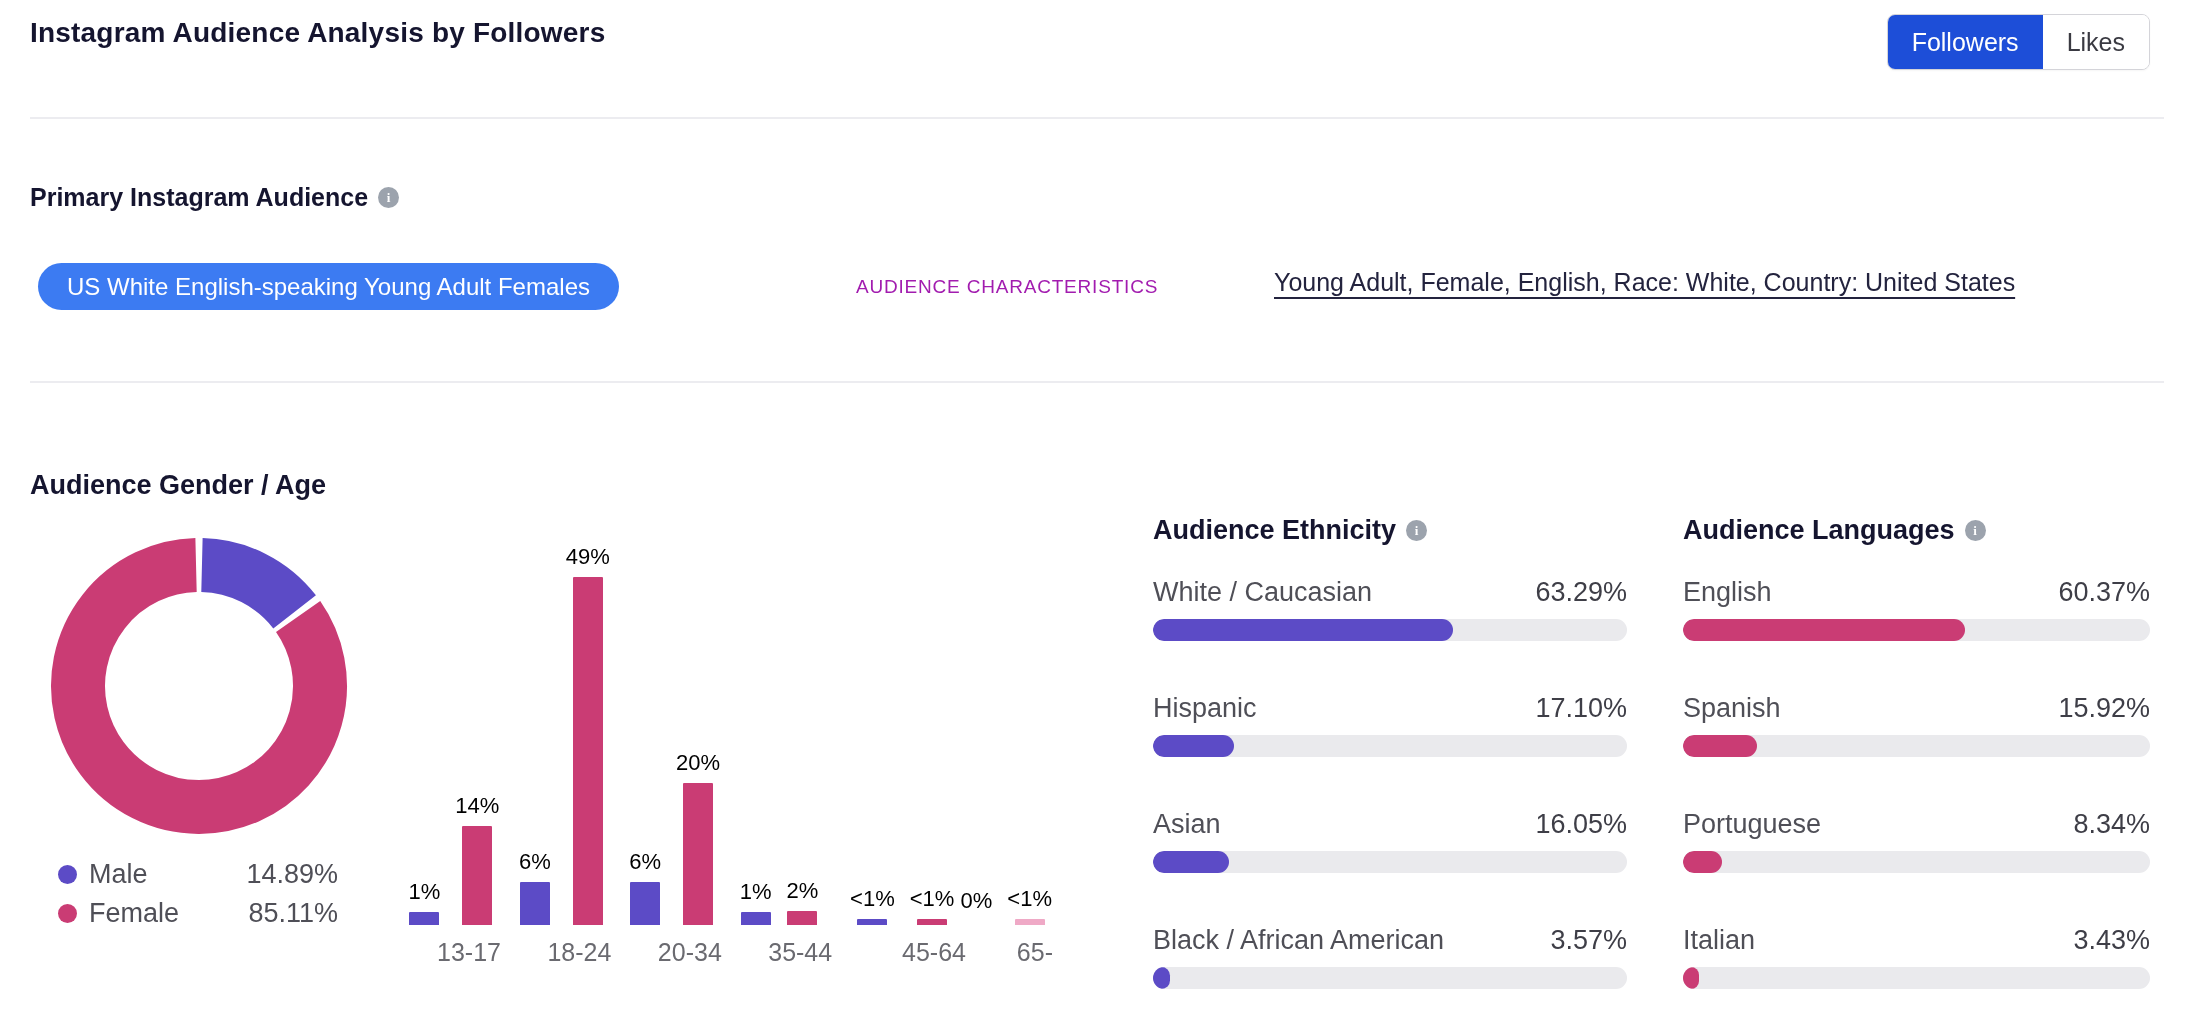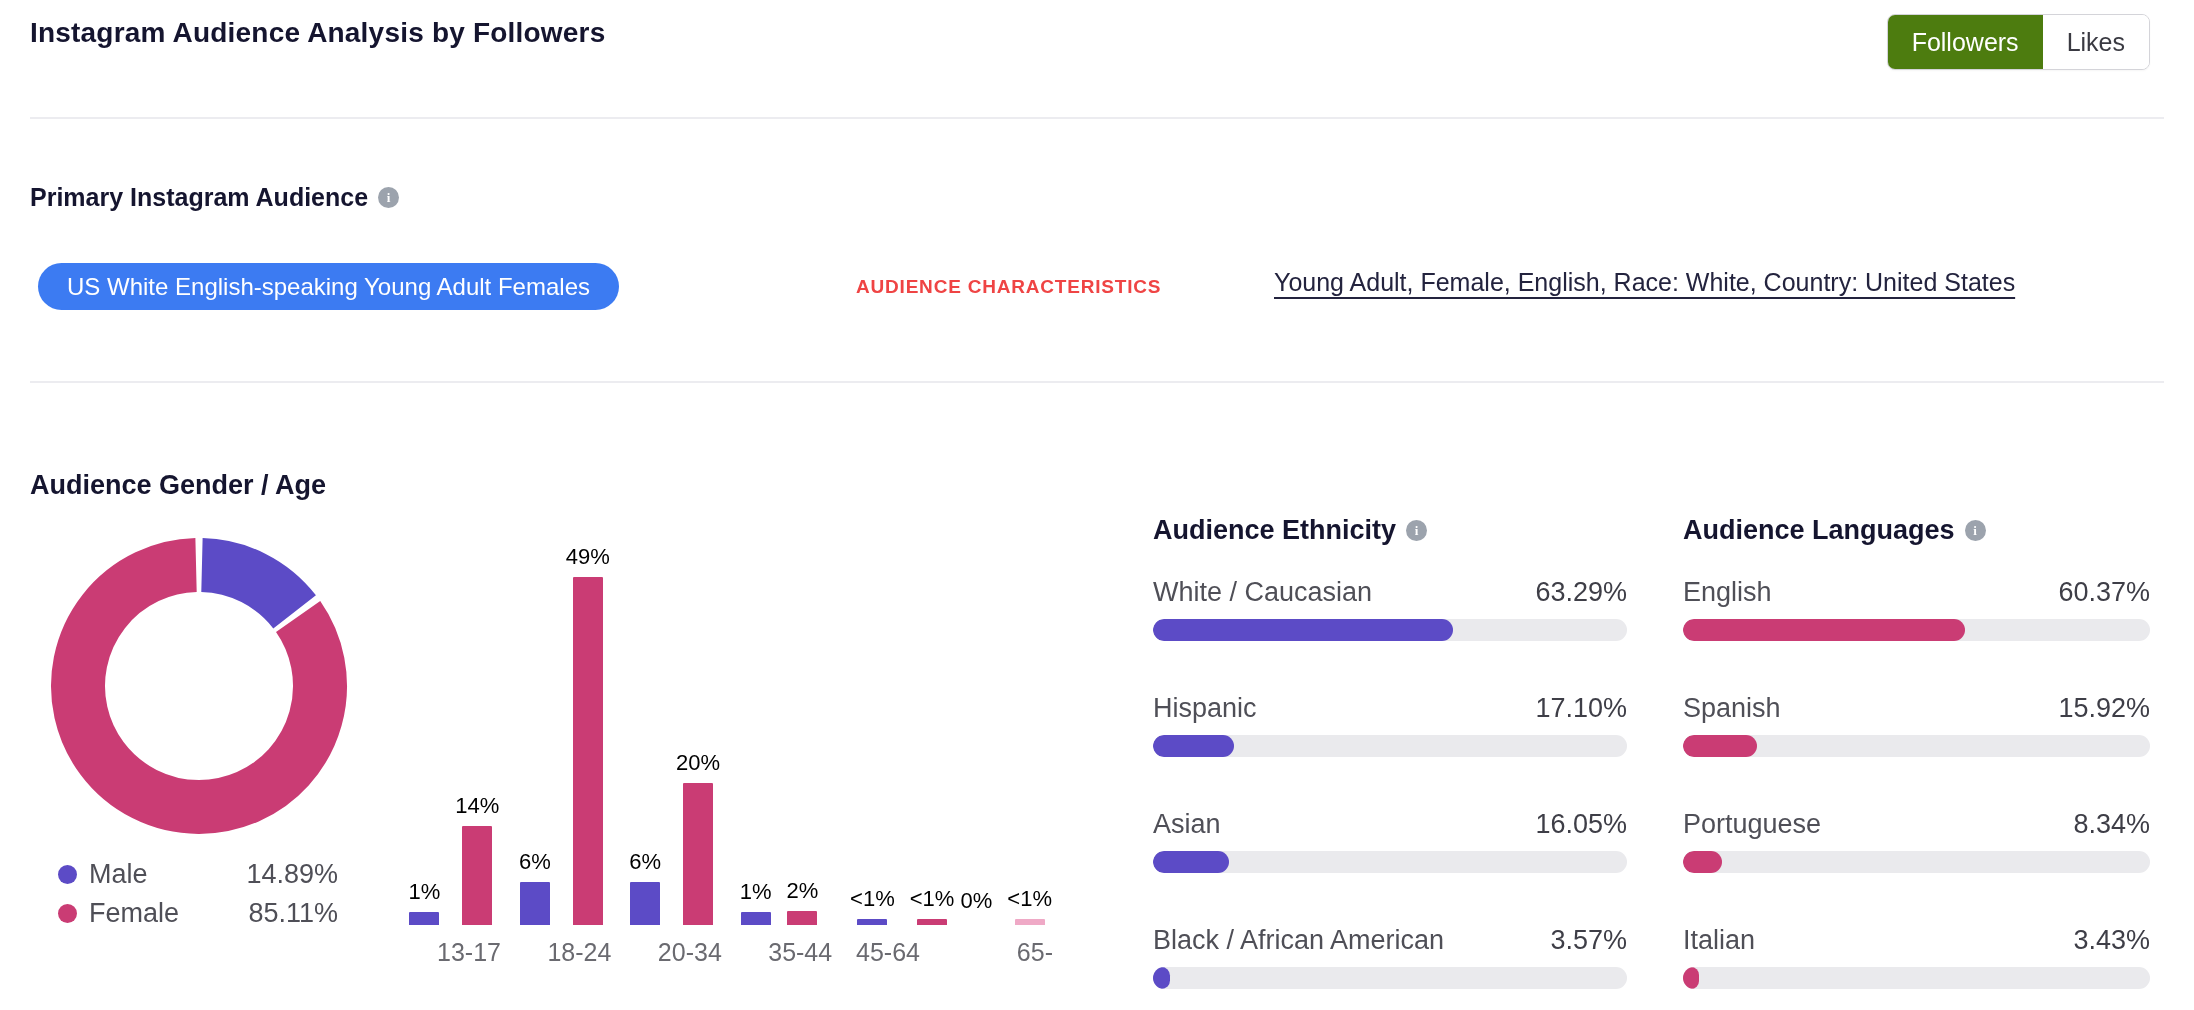--- a/index.html
+++ b/index.html
@@ -7,33 +7,33 @@
               font-family:"Liberation Sans", sans-serif; }
   .page { position:relative; width:2194px; height:1010px; background:#fff; }
 
   
   .title { position:absolute; left:30px; top:17px; font-size:28px; font-weight:600; color:#15152F; letter-spacing:.2px; }
   .toggle { position:absolute; right:44px; top:14px; height:56px; display:flex;
             border:1px solid #D4D4D9; border-radius:8px; overflow:hidden; background:#fff;
             box-shadow:0 1px 2px rgba(0,0,0,.04); }
   .tbtn { height:100%; display:flex; align-items:center; padding:0 24px; font-size:25px;
           border:none; background:#fff; color:#3A3A42; cursor:pointer; font-family:inherit; }
-  .tbtn.active { background:#4d7c0f; color:#fff; }
+  .tbtn.active { background:#1d4ed8; color:#fff; }
 
   .divider { position:absolute; left:30px; right:30px; height:2px; background:#ECECF0; }
   .d1 { top:117px; } .d2 { top:381px; }
 
   
   .h2 { font-size:25px; font-weight:600; color:#15152F; display:flex; align-items:center; gap:10px; }
   .sec-h { font-size:27px; }
   .primary-h { position:absolute; left:30px; top:183px; }
   .pill { position:absolute; left:38px; top:263px; height:47px; display:inline-flex; align-items:center;
           padding:0 29px; background:#3C7BF2; color:#fff; font-size:24px; border-radius:24px; cursor:pointer; }
-  .char-label { position:absolute; left:856px; top:276px; font-size:19px; font-weight:700;
-                color:#ef4444; letter-spacing:.8px; }
+  .char-label { position:absolute; left:856px; top:276px; font-size:19px; font-weight:400;
+                color:#a21caf; letter-spacing:.8px; }
   .char-value { position:absolute; left:1274px; top:268px; font-size:25px; color:#23233E;
                 text-decoration:underline; text-underline-offset:6px; text-decoration-thickness:1.5px; cursor:pointer; }
 
   .info { width:21px; height:21px; border-radius:50%; background:#9CA3AD; color:#fff;
           font-size:13px; font-weight:700; display:inline-flex; align-items:center; justify-content:center;
           font-family:"Liberation Serif", serif; cursor:pointer; flex:0 0 auto; }
 
   
   .gender-h { position:absolute; left:30px; top:470px; }
   .donut { position:absolute; left:49px; top:536px; width:300px; height:300px; }
@@ -152,21 +152,21 @@
       <div class="age-pair" style="left: 470.1px;">
         <div class="bar-col">
           <span class="bar-label">&lt;1%</span>
           <div class="bar" style="height: 6px; background: rgb(92, 75, 198);"></div>
         </div>
         <div class="bar-col">
           <span class="bar-label">&lt;1%</span>
           <div class="bar" style="height: 6px; background: rgb(202, 60, 116);"></div>
         </div>
       </div>
-      <div class="age-axis" style="left: 430px;">45-64</div>
+      <div class="age-axis" style="left: 476px;">45-64</div>
       <div class="age-pair" style="left: 580.5px;">
         <div class="bar-col">
           <span class="bar-label" style="margin-bottom: 11px;">0%</span>
           <div class="bar" style="height: 0px; background: rgb(92, 75, 198);"></div>
         </div>
         <div class="bar-col">
           <span class="bar-label">&lt;1%</span>
           <div class="bar" style="height: 6px; background: rgb(239, 169, 198);"></div>
         </div>
       </div>

